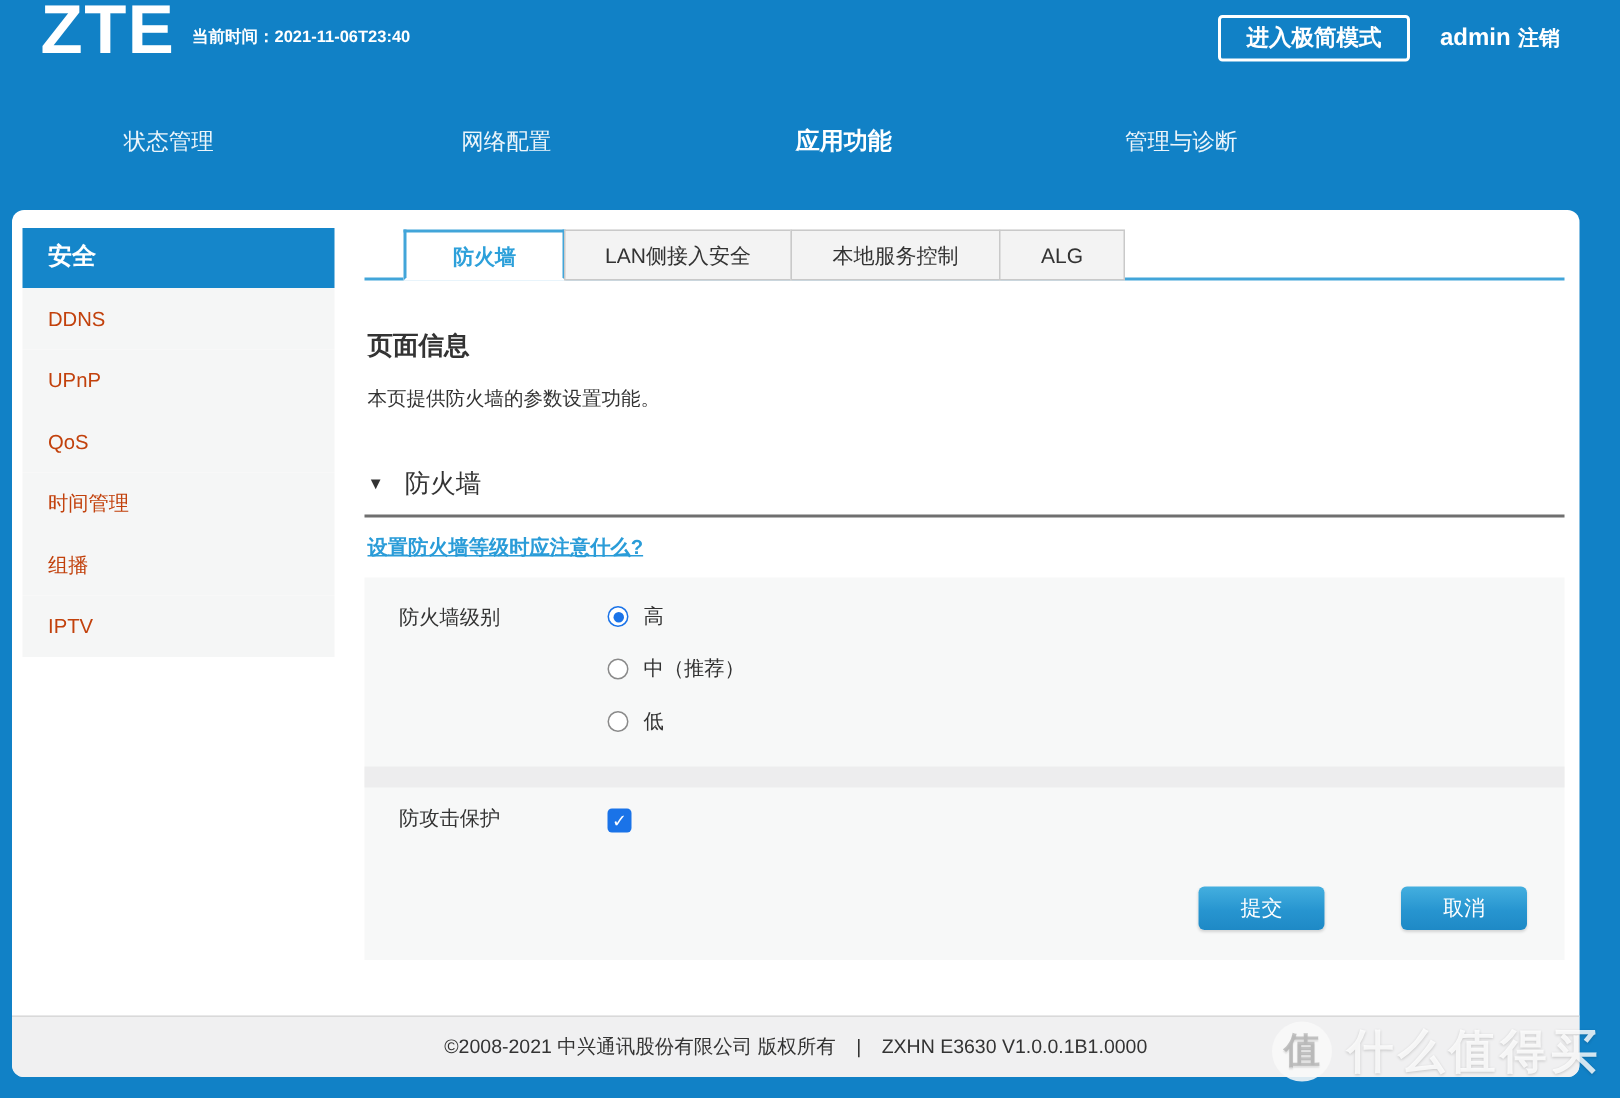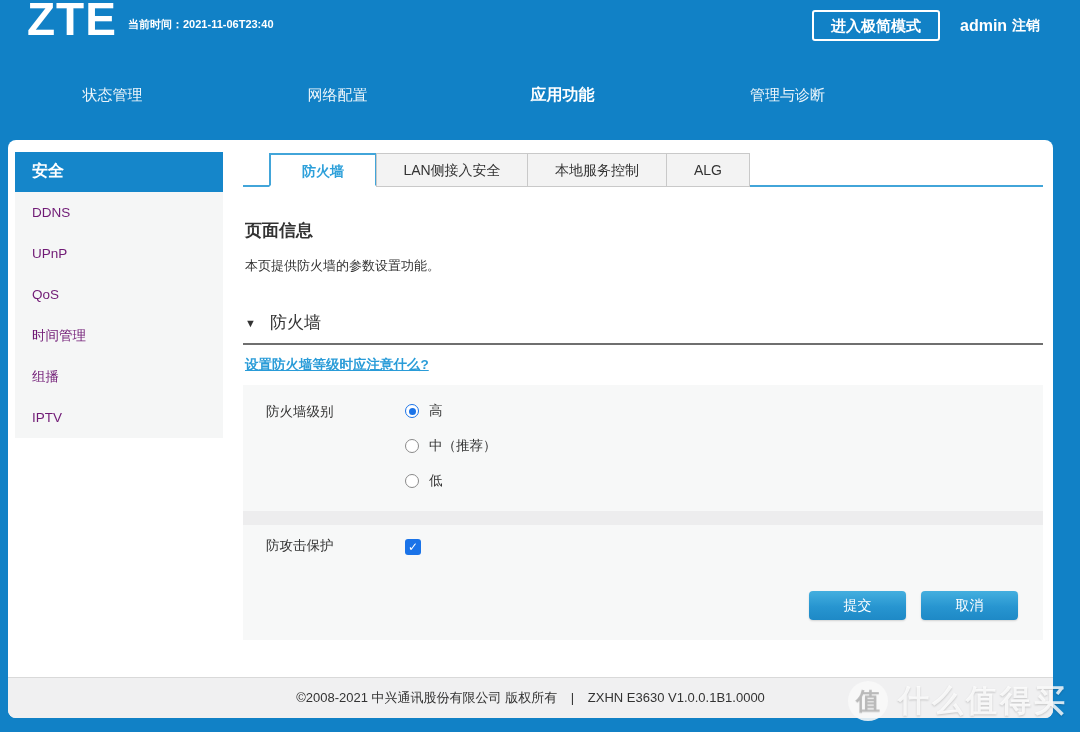--- a/index.html
+++ b/index.html
@@ -44,21 +44,21 @@
   }
 
   
   .sidebar { position:absolute; left:7px; top:12px; width:208px; }
   .side-active {
     height:40px; line-height:40px; padding-left:17px;
     background:#1586ca; color:#fff; font-size:16px; font-weight:bold; cursor:pointer;font-family:Liberation Mono, monospace;
   }
   .side-item {
     height:41px; line-height:41px; padding-left:17px;
-    background:#f5f6f6; color:#701a75; font-size:13.5px; cursor:pointer;
+    background:#f5f6f6; color:#c2410c; font-size:13.5px; cursor:pointer;
   }
 
   
   .main { position:absolute; left:235px; top:11px; width:800px; }
 
   .tabs { display:flex; border-bottom:2px solid #42a5d9; height:36px; align-items:flex-end; }
   .tab {
     height:34px; line-height:32px; text-align:center; font-size:14px;
     background:#f3f3f3; border:1px solid #c9c9c9; color:#333;
     margin-bottom:-2px; cursor:pointer;
@@ -102,24 +102,25 @@
   }
   .radio-label { font-size:13.5px; color:#333; }
   .band { height:14px; background:#ededee; margin-top:4px; }
   .row2 { padding-top:11px;align-items:flex-end; }
   .checkbox {
     width:16px; height:16px; background:#1a73e8; border-radius:3px;
     color:#fff; font-size:12px; line-height:16px; text-align:center; cursor:pointer;
   }
   .buttons { display:flex; justify-content:flex-end; gap:15px; padding:36px 25px 20px 0; }
   .btn {
-    width:97px; height:29px; border:none; border-radius:4px;
+    width:84px; height:29px; border:none; border-radius:4px;
     background:linear-gradient(180deg,#44afdf 0%,#2795d0 55%,#1e89c6 100%);
     color:#fff; font-size:14px; cursor:pointer; font-family:Liberation Mono, monospace;
     box-shadow:0 1px 2px rgba(0,0,0,0.15);
+    margin-left:36px;
   }
 
   
   .footer {
     position:absolute; left:0; bottom:0; width:100%; height:41px;
     background:#f0f0f1; border-top:1px solid #d9d9d9;
     text-align:center; line-height:40px; font-size:13px; color:#333;
   }
   .footer span { margin:0 5px; }
 

